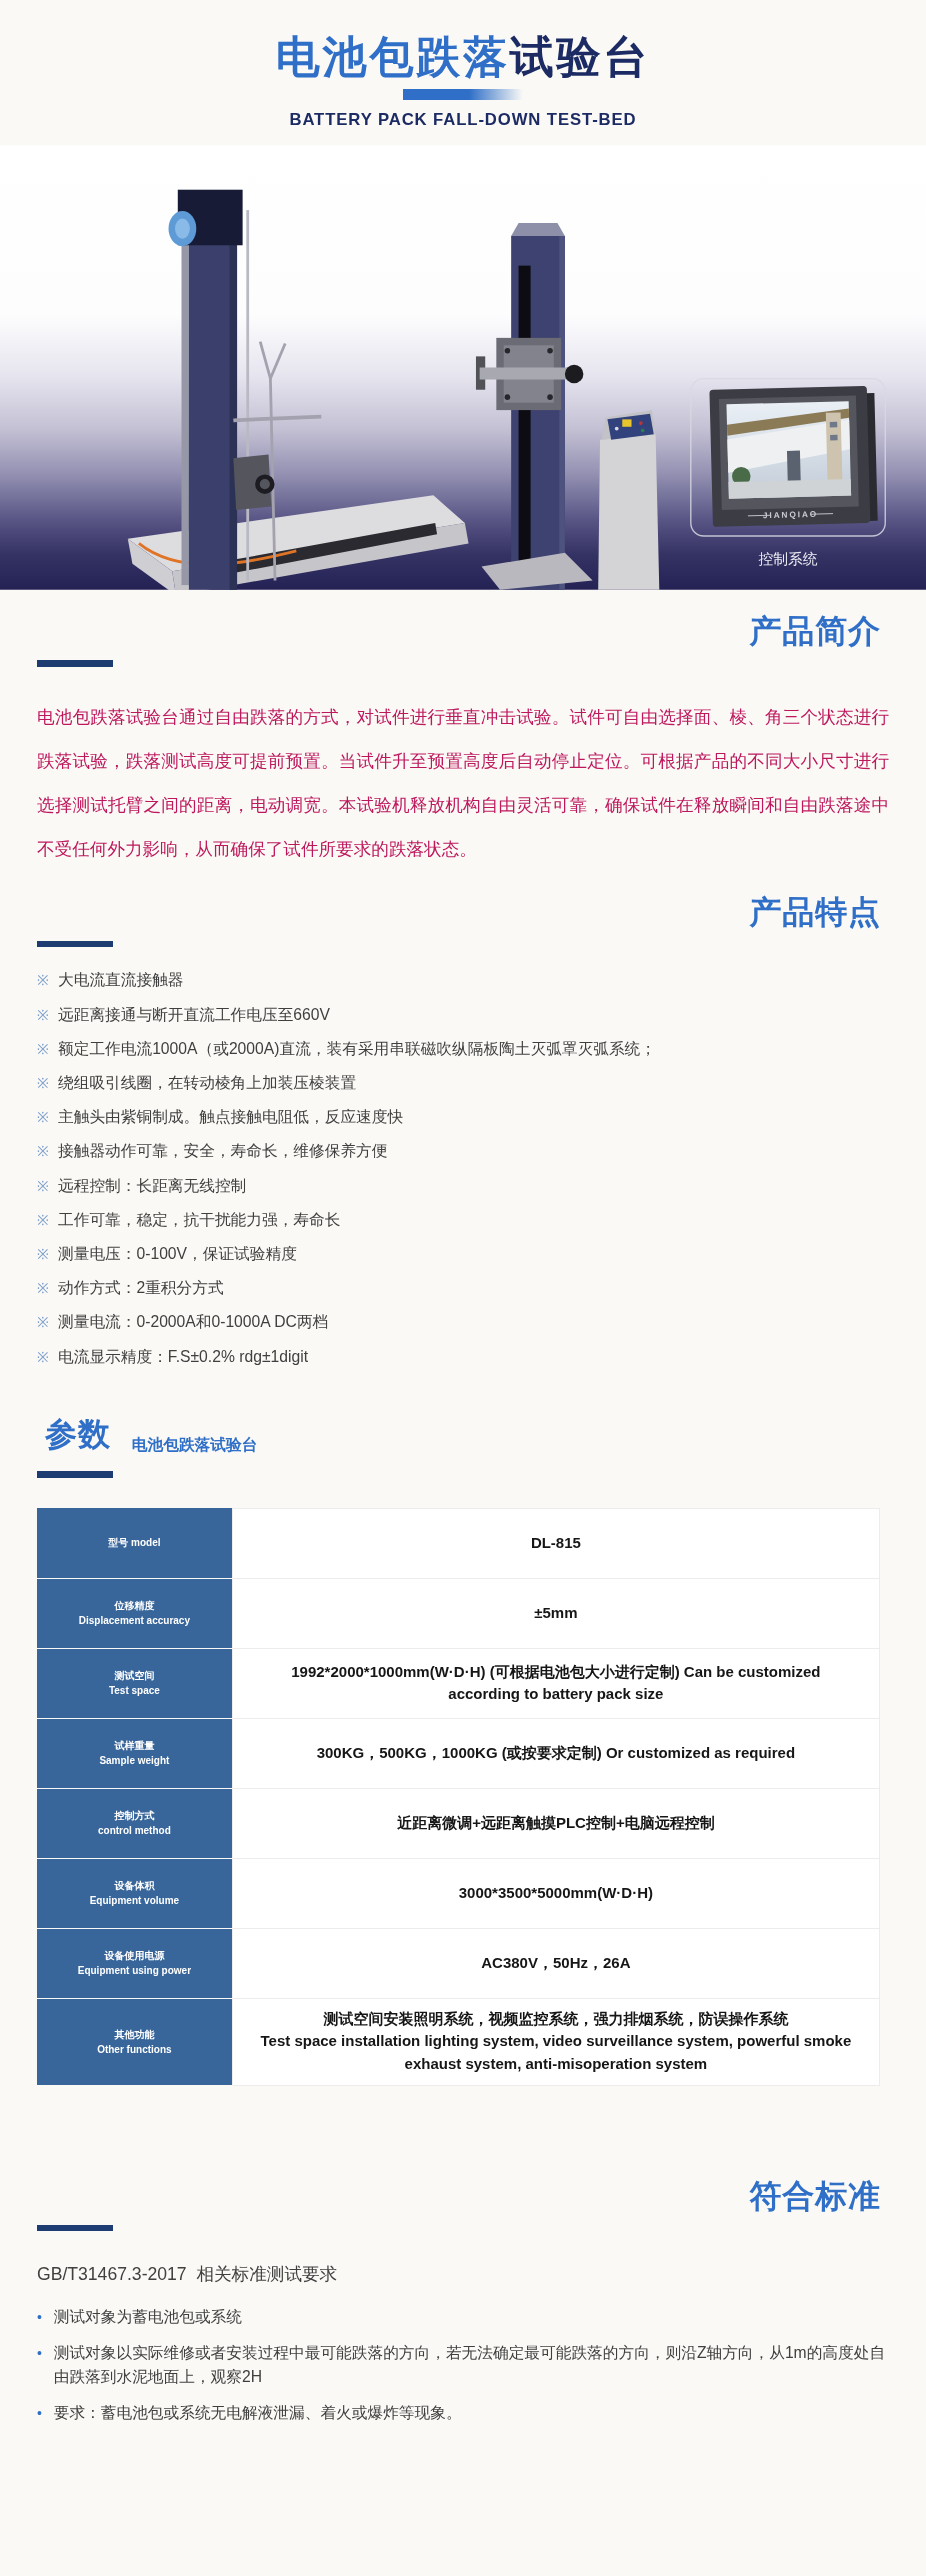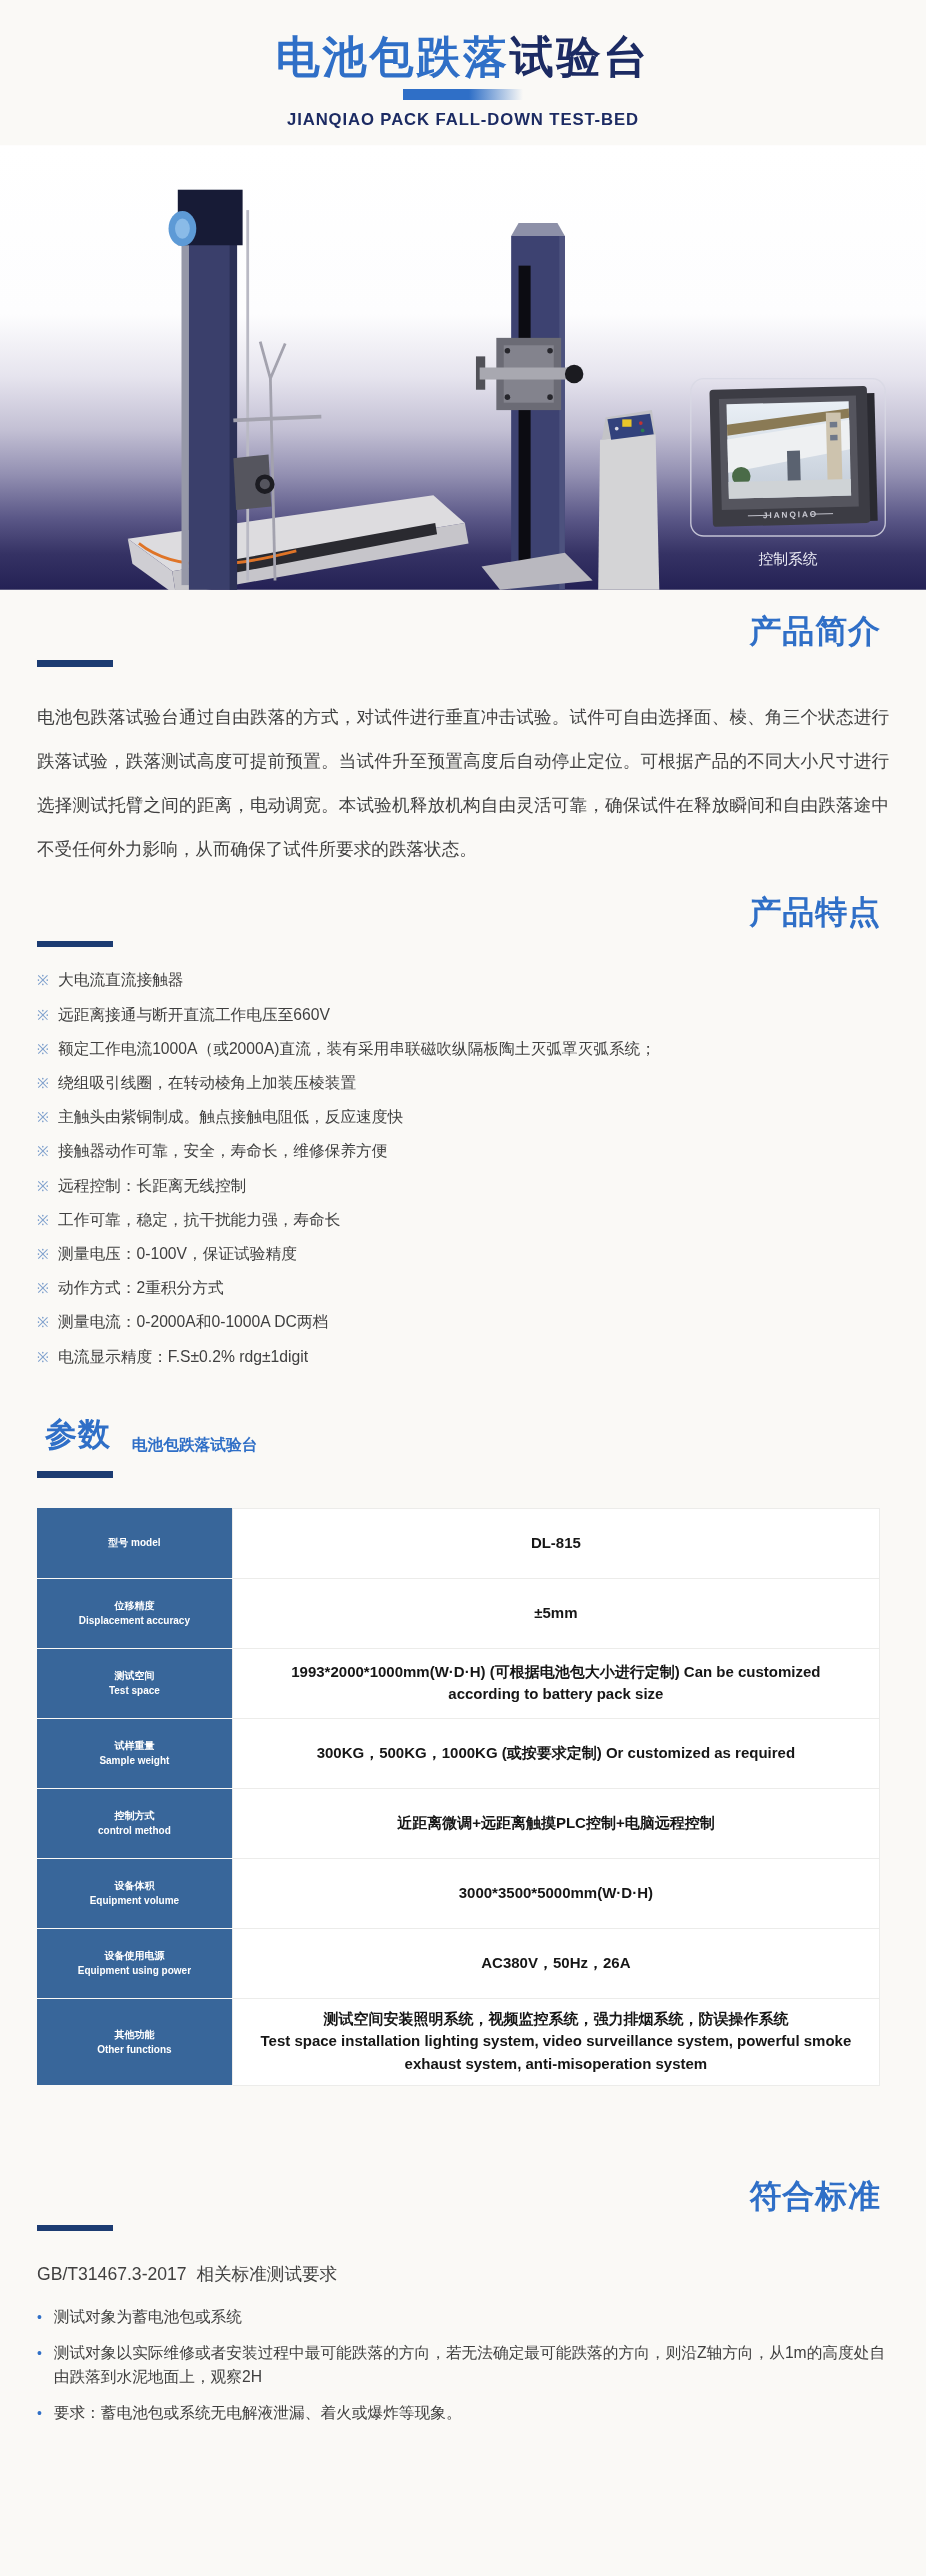--- a/index.html
+++ b/index.html
@@ -16,21 +16,21 @@
   .main-title .rest{color:#1c2b63;}
   .title-divider{width:120px;height:11px;margin:8.3px auto 10.2px;
     background:linear-gradient(90deg,#2f6fc7 0%,#2f6fc7 55%,rgba(47,111,199,0) 100%);}
   .subtitle{font-size:16.7px;font-weight:bold;color:#1c2b63;letter-spacing:0.9px;}
   
   .hero{margin-top:15px;height:445px;position:relative;font-size:0;}
   
   .section{margin:0 37px;}
   .sec-heading{font-size:32px;line-height:34px;font-weight:bold;color:#2f6fc7;margin:8px;letter-spacing:0.9px;text-align:right;}
   .sec-bar{width:76px;height:6.5px;background:#1c3c72;margin-top:12px;}
-  .intro-par{font-size:17.6px;line-height:44px;margin:28px 0 0 0;text-align:justify;color:#404040;}
+  .intro-par{font-size:17.6px;line-height:44px;margin:28px 0 0 0;text-align:justify;color:#be185d;}
   
   .sec-features .sec-heading{margin-top:24px;}
   .features{list-style:none;margin:24px 0 0 0;padding:0;}
   .features li{font-size:15.7px;line-height:18.5px;margin:0 0 15.7px 0;color:#3f3f3f;}
   .fb{color:#7d9fcc;font-size:14px;margin-right:9.3px;}
   .features li.cont{padding-left:25px;}
   
   .sec-specs{margin-top:43px;}
   .specs-head{display:flex;align-items:flex-end;}
   .specs-sub{font-size:15.7px;font-weight:bold;color:#2f6fc7;margin:0 0 2.8px 13px;}
@@ -48,21 +48,21 @@
   .sb{color:#2f6fc7;width:16.7px;flex:0 0 16.7px;font-size:14px;}
 </style>
 </head>
 <body>
 
 <div class="header">
   <div class="main-title">
     <span class="hl">电池包跌落</span><span class="rest">试验台</span>
   </div>
   <div class="title-divider"></div>
-  <div class="subtitle">JIANQIAO PACK FALL-DOWN TEST-BED</div>
+  <div class="subtitle">BATTERY PACK FALL-DOWN TEST-BED</div>
 </div>
 
 <div class="hero">
   <svg width="926" height="445" viewBox="0 0 1000 480">
     <defs>
       <linearGradient id="bgGrad" x1="0" y1="0" x2="0" y2="1">
         <stop offset="0" stop-color="#ffffff"></stop>
         <stop offset="0.38" stop-color="#fdfdfe"></stop>
         <stop offset="0.52" stop-color="#e6e4ee"></stop>
         <stop offset="0.64" stop-color="#c3c0d4"></stop>
@@ -211,21 +211,21 @@
             <div>±5mm</div>
             <div></div>
           </td>
     </tr>
     <tr class="spec-row">
       <td class="lab">
             <div>测试空间</div>
             <div>Test space</div>
           </td>
       <td class="val">
-            <div>1993*2000*1000mm(W·D·H) (可根据电池包大小进行定制) Can be customized according to battery pack size</div>
+            <div>1992*2000*1000mm(W·D·H) (可根据电池包大小进行定制) Can be customized according to battery pack size</div>
             <div></div>
           </td>
     </tr>
     <tr class="spec-row">
       <td class="lab">
             <div>试样重量</div>
             <div>Sample weight</div>
           </td>
       <td class="val">
             <div>300KG，500KG，1000KG (或按要求定制) Or customized as required</div>

